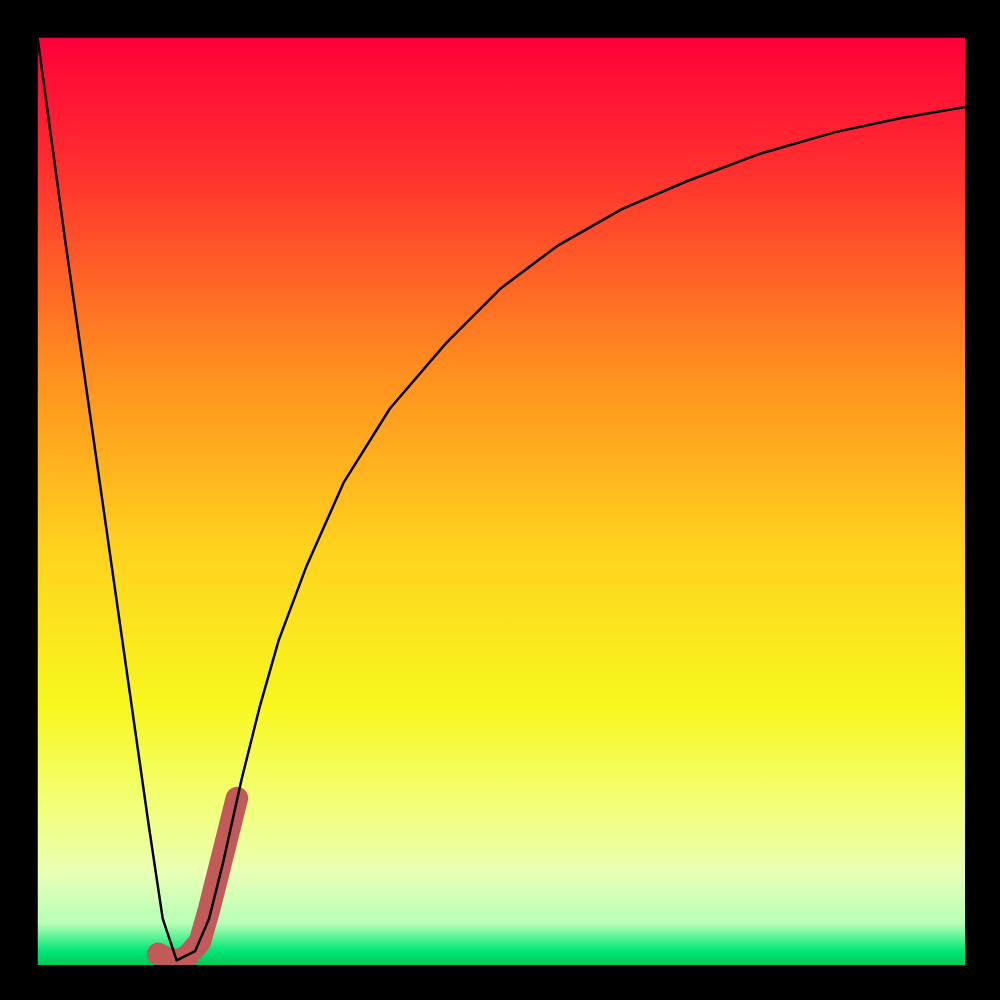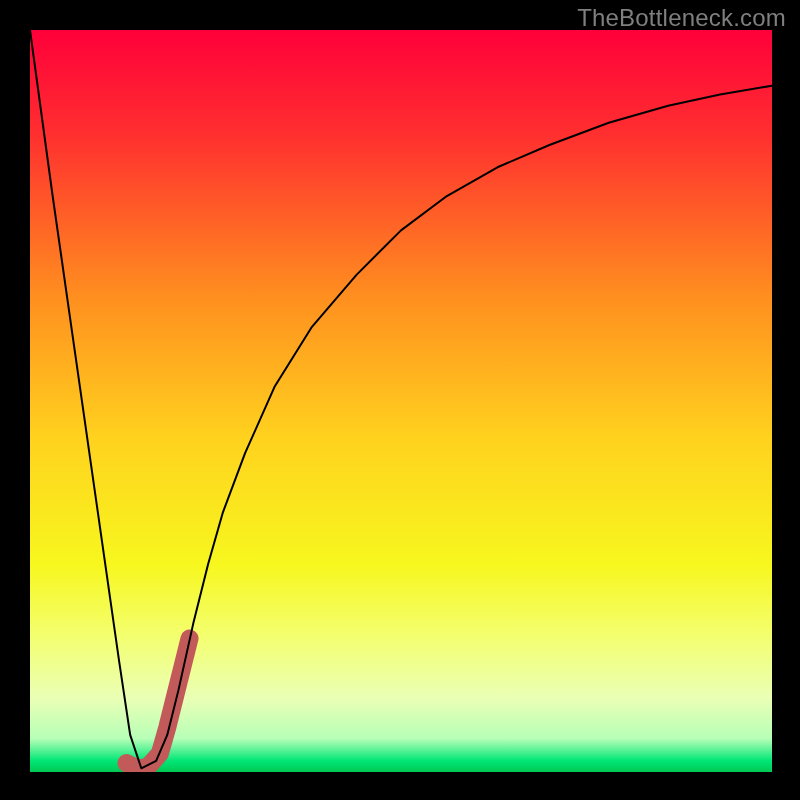--- a/index.html
+++ b/index.html
@@ -48,14 +48,13 @@
         <stop offset="95.5%" stop-color="#b7ffb7"></stop>
         <stop offset="98.5%" stop-color="#00e676"></stop>
         <stop offset="100%" stop-color="#00c853"></stop>
       </linearGradient>
     </defs>
     <rect x="0" y="0" width="742" height="742" fill="url(#bg-grad)"></rect>
     <path id="series-highlight" fill="none" stroke="#c35a5a" stroke-width="18" stroke-linecap="round" stroke-linejoin="round" d="M96.46 733.10 L103.88 736.81 L111.30 738.29 L118.72 736.06 L129.85 723.45 L137.27 697.48 L144.69 667.80 L152.11 638.12 L159.53 608.44"></path>
     <path id="series-main" fill="none" stroke="#000000" stroke-width="2" stroke-linecap="round" stroke-linejoin="round" d="M0.00 0.00 L22.26 163.24 L44.52 319.06 L66.78 474.88 L89.04 630.70 L100.17 704.90 L111.30 738.29 L126.14 730.87 L137.27 704.90 L148.40 660.38 L163.24 593.60 L178.08 534.24 L192.92 482.30 L215.18 422.94 L244.86 356.16 L281.96 296.80 L326.48 244.86 L371.00 200.34 L415.52 166.95 L467.46 137.27 L519.40 115.01 L578.76 92.75 L638.12 75.68 L690.06 64.55 L742.00 55.65"></path>
   </svg>
 
-  <div class="watermark">TheBottleneck.com</div>
 </div>
 
 </body></html>

